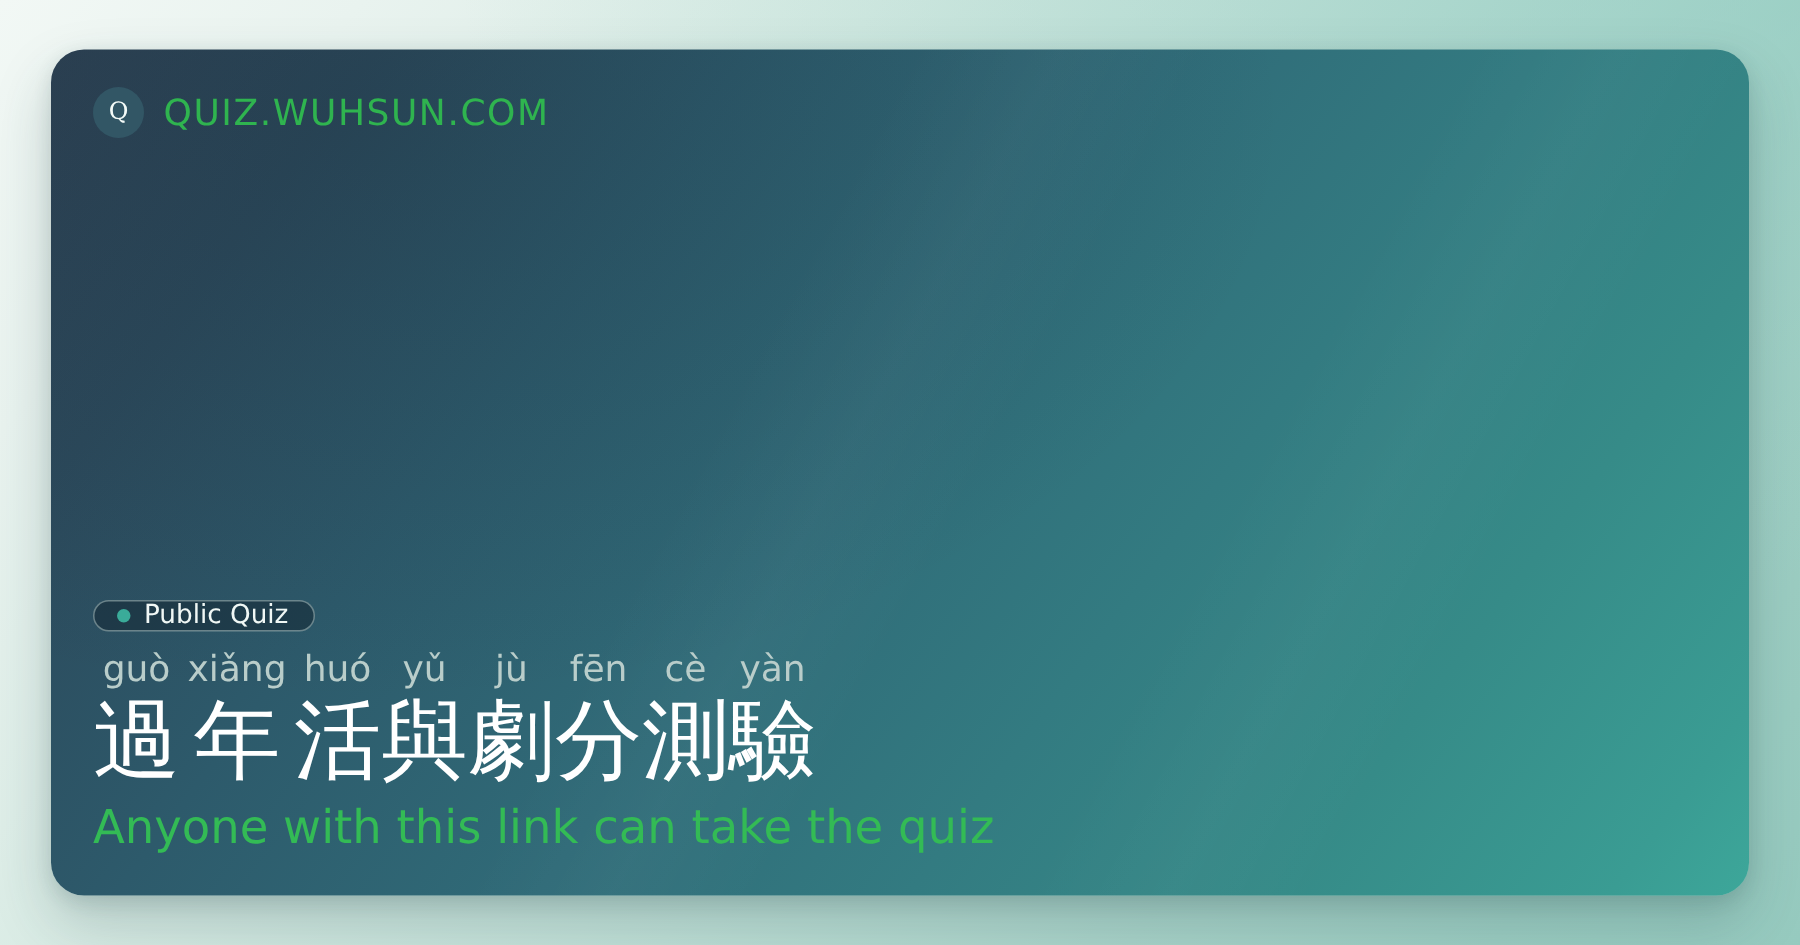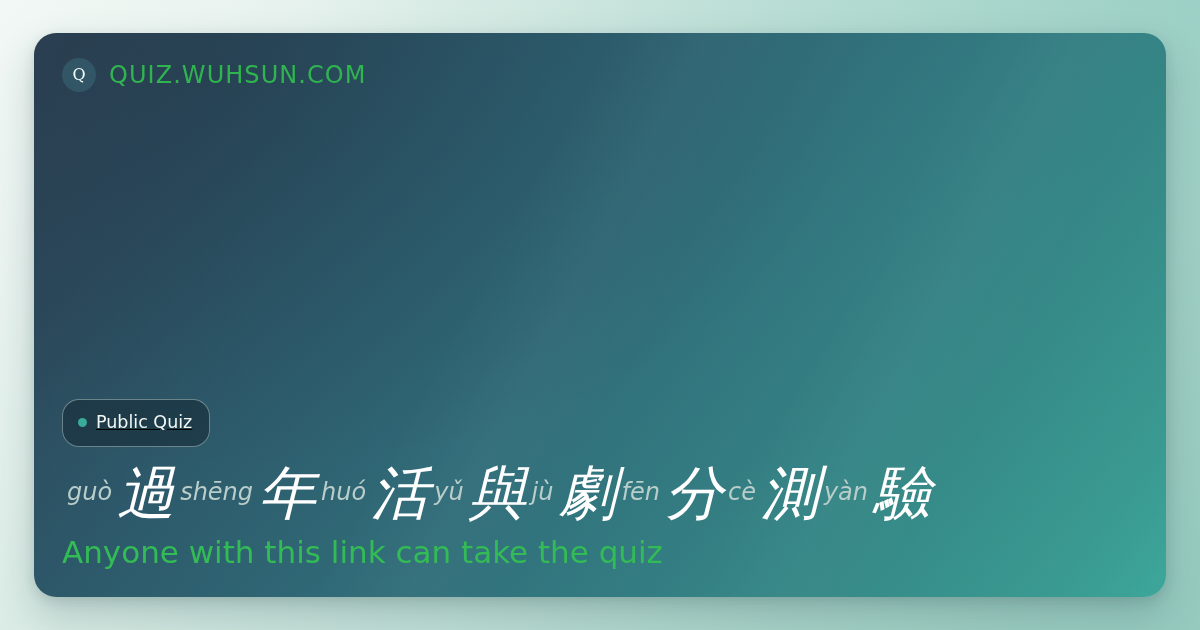--- a/index.html
+++ b/index.html
@@ -130,28 +130,27 @@
     bottom: 26px;
     right: 40px;
     z-index: 4;
   }
 
   
   #badge {
     display: inline-flex;
     align-items: center;
     gap: 9px;
-    height: 48px;
+    height: 21px;
     padding: 0 17px 0 15px;
     border-radius: 17px;
     background: rgba(22, 43, 56, 0.62);
     border: 1px solid rgba(214, 235, 231, 0.42);
     box-sizing: border-box;
     margin-bottom: 13px;
-    text-decoration: underline;
   }
   #badge .dot {
     width: 9px;
     height: 9px;
     border-radius: 50%;
     background: #3aab99;
     flex: 0 0 auto;
   }
   #badge .label {
     font-size: 17.5px;
@@ -162,24 +161,23 @@
 
   
   #title {
     display: flex;
     align-items: flex-end;
     flex-wrap: nowrap;
     margin: 0 0 4px 0;
   }
   #title .ruby {
     display: flex;
-    flex-direction: row;
+    flex-direction: column;
     align-items: center;
     justify-content: flex-end;
-    font-style: italic;
   }
   #title .pinyin {
     font-size: 24px;
     line-height: 1.08;
     color: #b9cdca;
     white-space: nowrap;
     padding: 0 5px;
     font-weight: 400;
   }
   #title .han {
@@ -222,21 +220,21 @@
         <span class="dot" style="background: rgb(58, 171, 153);"></span>
         <span class="label">Public Quiz</span>
       </div>
 
       <h1 id="title">
           <span class="ruby">
             <span class="pinyin">guò</span>
             <span class="han">過</span>
           </span>
           <span class="ruby">
-            <span class="pinyin">shēng</span>
+            <span class="pinyin">xiǎng</span>
             <span class="han">年</span>
           </span>
           <span class="ruby">
             <span class="pinyin">huó</span>
             <span class="han">活</span>
           </span>
           <span class="ruby">
             <span class="pinyin">yǔ</span>
             <span class="han">與</span>
           </span>

